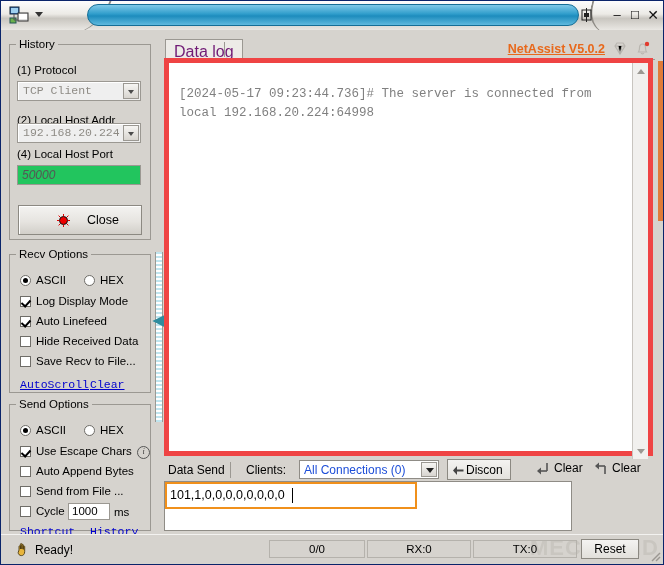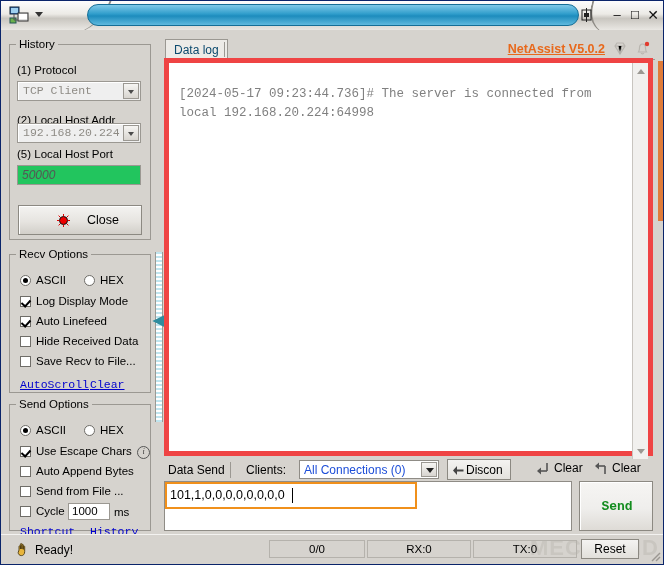--- a/index.html
+++ b/index.html
@@ -315,22 +315,22 @@
     width: 491px; height: 22px;
     border-bottom: 1px solid #9b9892;
   }
   .tab {
     position: absolute;
     left: 1px; top: 2px;
     padding: 3px 8px 3px 8px;
     background: #edebe7;
     border: 1px solid #9b9892;
     border-bottom: none;
-    font-size: 12px;
-    color: #0c4a6e;
+    font-size: 16px;
+    color: #701a75;
   }
   .tab-sep {
     position: absolute;
     left: 60px; top: 5px;
     width: 1px; height: 15px;
     background: #9b9892;
   }
   .brandlink {
     position: absolute;
     right: 50px; top: 5px;
@@ -609,21 +609,21 @@
         <div class="fieldlabel" style="left:7px; top:14px;">(1) Protocol</div>
         <div class="combo" style="left:7px; top:31px; width:124px;">
           <span class="cval">TCP Client</span>
           <span class="carrow"></span>
         </div>
         <div class="fieldlabel" style="left:7px; top:64px;">(2) Local Host Addr</div>
         <div class="combo" style="left:7px; top:73px; width:124px;">
           <span class="cval">192.168.20.224</span>
           <span class="carrow"></span>
         </div>
-        <div class="fieldlabel" style="left:7px; top:98px;">(5) Local Host Port</div>
+        <div class="fieldlabel" style="left:7px; top:98px;">(4) Local Host Port</div>
         <div class="textbox" style="left:7px; top:115px; width:124px;">
           <span class="tval">50000</span>
         </div>
         <div class="btn3d closebtn">
           <span class="led">
             <svg width="13" height="13" viewBox="0 0 13 13">
               <g stroke="#e00000" stroke-width="1">
                 <line x1="6.5" y1="0" x2="6.5" y2="2"></line>
                 <line x1="6.5" y1="11" x2="6.5" y2="13"></line>
                 <line x1="0" y1="6.5" x2="2" y2="6.5"></line>
@@ -775,23 +775,20 @@
           </svg>
           <span>Clear</span>
         </div>
       </div>
 
       <div class="sendinput">
         <div class="sendinput-focus">
           <span class="sv">101,1,0,0,0,0,0,0,0,0</span>
           <span class="caret"></span>
         </div>
-      </div>
-      <div class="sendbtn">
-        <span class="sl">Send</span>
       </div>
     </div>
   </div>
 
   <div class="statusbar">
     <div class="sb-watermark">MECHMIND</div>
     <div class="hand-icon">
       <svg width="16" height="15" viewBox="0 0 16 15">
         <path d="M4 8 L4 4.5 C4 3.6 5.4 3.6 5.4 4.5 L5.4 7 L5.4 2.2 C5.4 1.3 6.9 1.3 6.9 2.2 L6.9 7 L6.9 3 C6.9 2.1 8.3 2.1 8.3 3 L8.3 7.4 L8.3 4.6 C8.3 3.8 9.7 3.8 9.7 4.6 L9.7 9.5 C9.7 12.3 8.2 13.6 6.4 13.6 C4.6 13.6 3.2 12.3 3.2 10.4 Z" fill="#e8b53c" stroke="#4a3a12" stroke-width="0.9"></path>
       </svg>

